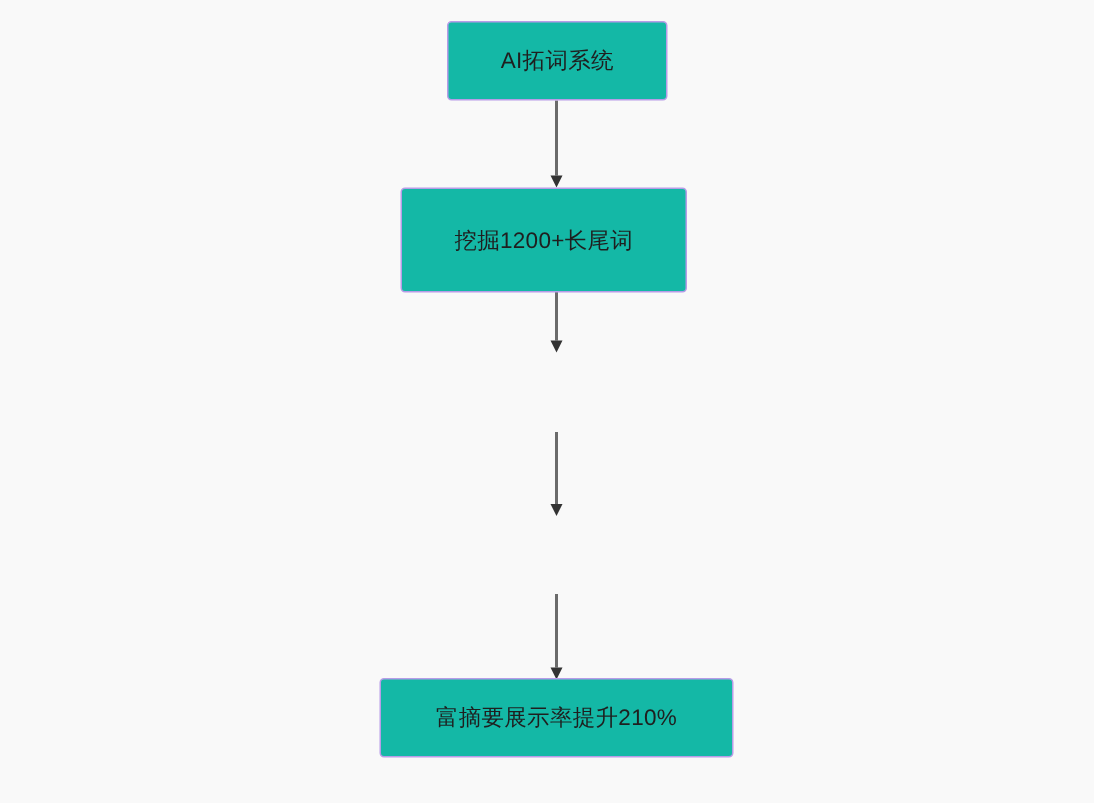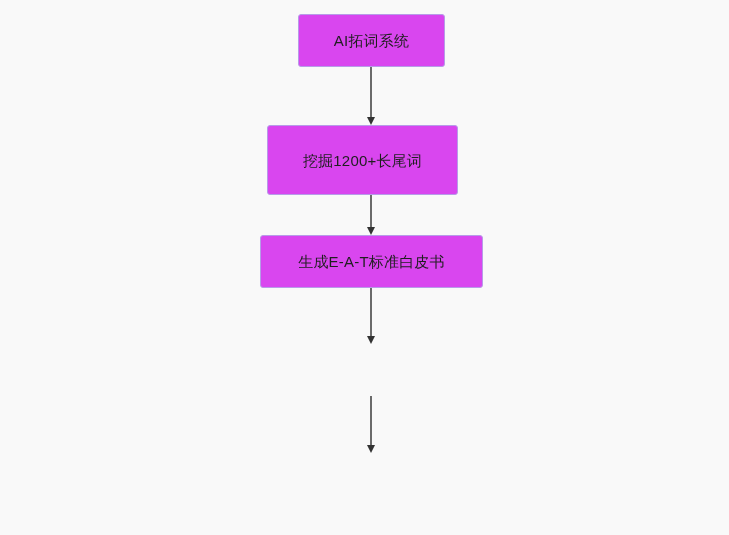--- a/index.html
+++ b/index.html
@@ -14,21 +14,21 @@
     overflow: hidden;
   }
   #flowchart-canvas {
     position: relative;
     width: 729px;
     height: 535px;
   }
   .node {
     position: absolute;
     box-sizing: border-box;
-    background: #d946ef;
+    background: #14b8a6;
     border: 1.6px solid #b79ce8;
     border-radius: 3px;
     display: flex;
     align-items: center;
     justify-content: center;
     color: #1f1f1f;
     font-size: 15px;
     line-height: 1;
     letter-spacing: 0.2px;
     white-space: nowrap;
@@ -86,19 +86,19 @@
   </div>
 
   <div class="node" style="left:298px; top:14px; width:147px; height:53px;">
     <span class="node-label">AI拓词系统</span>
   </div>
 
   <div class="node" style="left:267px; top:125px; width:191px; height:70px;">
     <span class="node-label">挖掘1200+长尾词</span>
   </div>
 
-  <div class="node" style="left:260px; top:235px; width:223px; height:53px;">
-    <span class="node-label">生成E-A-T标准白皮书</span>
-  </div>
 
 
+  <div class="node" style="left:253px; top:452px; width:236px; height:53px;">
+    <span class="node-label">富摘要展示率提升210%</span>
+  </div>
 
 </div>
 
 </body></html>

